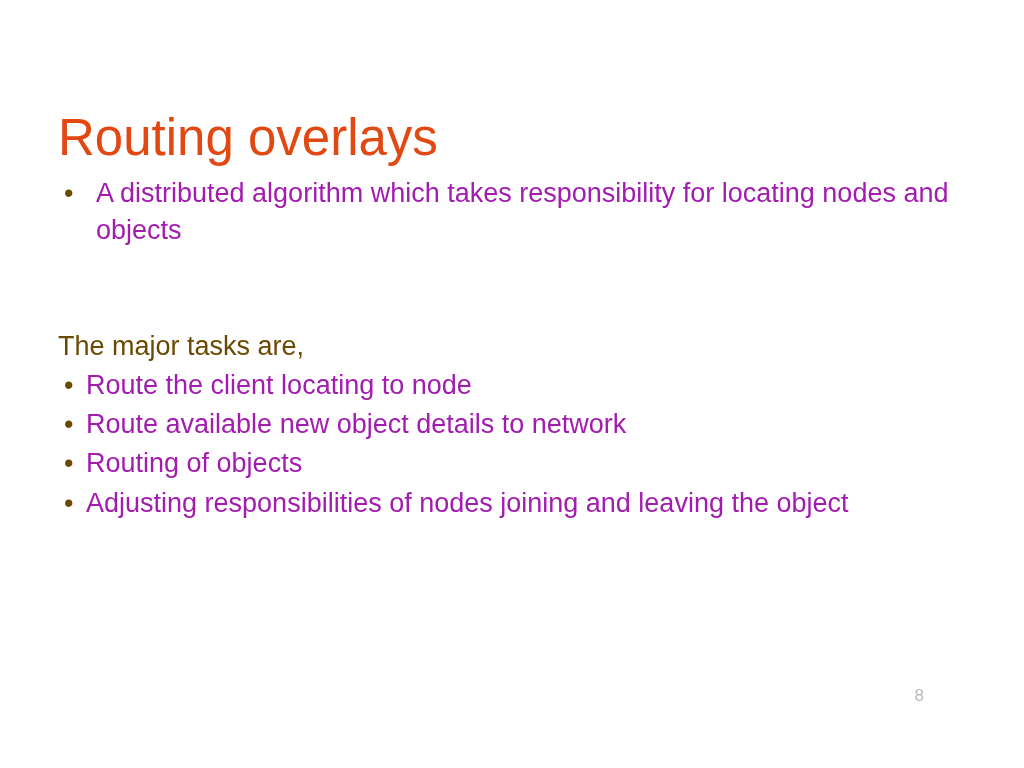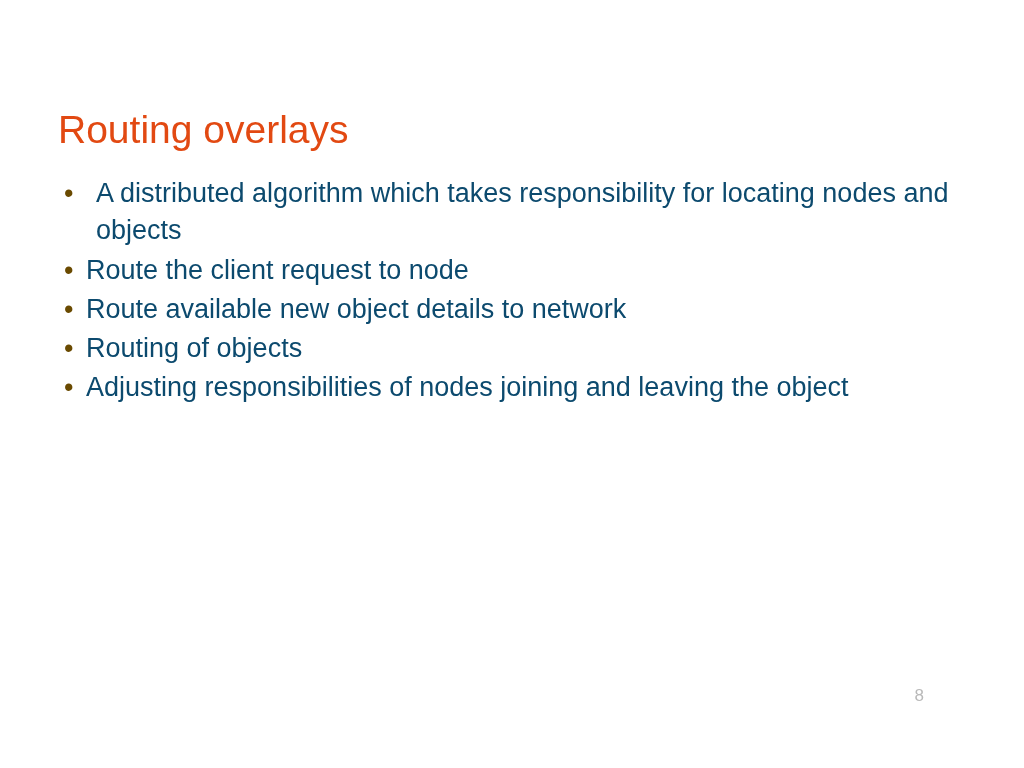--- a/index.html
+++ b/index.html
@@ -7,21 +7,21 @@
   .slide {
     width: 1024px;
     height: 768px;
     position: relative;
     padding: 0;
   }
   .title {
     position: absolute;
     top: 108px;
     left: 58px;
-    font-size: 39px;
+    font-size: 51px;
     font-weight: 400;
     color: #e24912;
     letter-spacing: 0px;
   }
   .content {
     position: absolute;
     top: 175px;
     left: 58px;
     right: 70px;
     color: #6a4a00;
@@ -35,21 +35,21 @@
   }
   .bullet-dot {
     flex: 0 0 auto;
     width: 28px;
     text-align: left;
     padding-left: 6px;
     color: #6a4a00;
   }
   .bullet-text {
     flex: 1;
-    color: #0c4a6e;
+    color: #a21caf;
   }
   .intro-bullet .bullet-text { padding-left: 10px; }
   .tasks-heading {
     margin-top: 78px;
     margin-bottom: 2px;
     color: #6a4a00;
   }
   .task-list .bullet-row { margin-top: 2px; }
   .page-num {
     position: absolute;
@@ -66,25 +66,26 @@
 
   <div class="title">Routing overlays</div>
 
   <div class="content">
 
     <div class="bullet-row intro-bullet">
       <div class="bullet-dot">•</div>
       <div class="bullet-text">A distributed algorithm which takes responsibility for locating nodes and objects</div>
     </div>
 
+    <div class="tasks-heading">The major tasks are,</div>
 
     <div class="task-list">
       <div class="bullet-row">
         <div class="bullet-dot">•</div>
-        <div class="bullet-text">Route the client request to node</div>
+        <div class="bullet-text">Route the client locating to node</div>
       </div>
       <div class="bullet-row">
         <div class="bullet-dot">•</div>
         <div class="bullet-text">Route available new object details to network</div>
       </div>
       <div class="bullet-row">
         <div class="bullet-dot">•</div>
         <div class="bullet-text">Routing of objects</div>
       </div>
       <div class="bullet-row">

